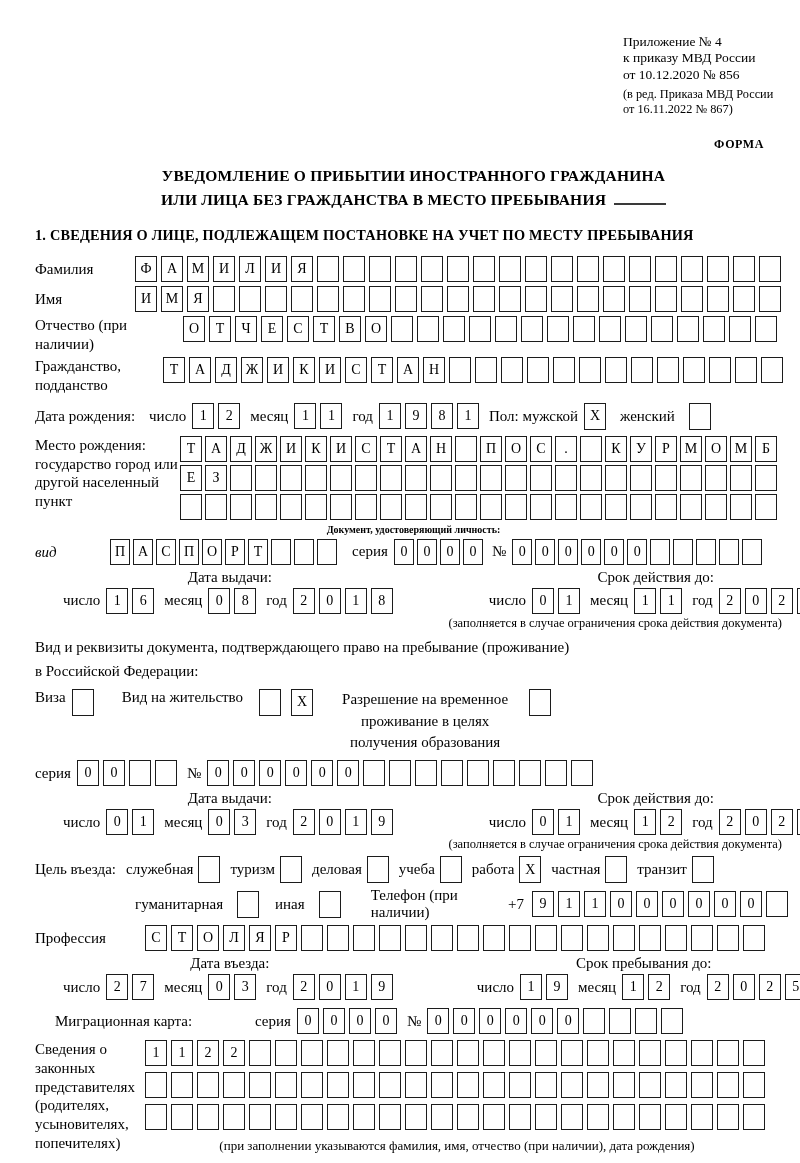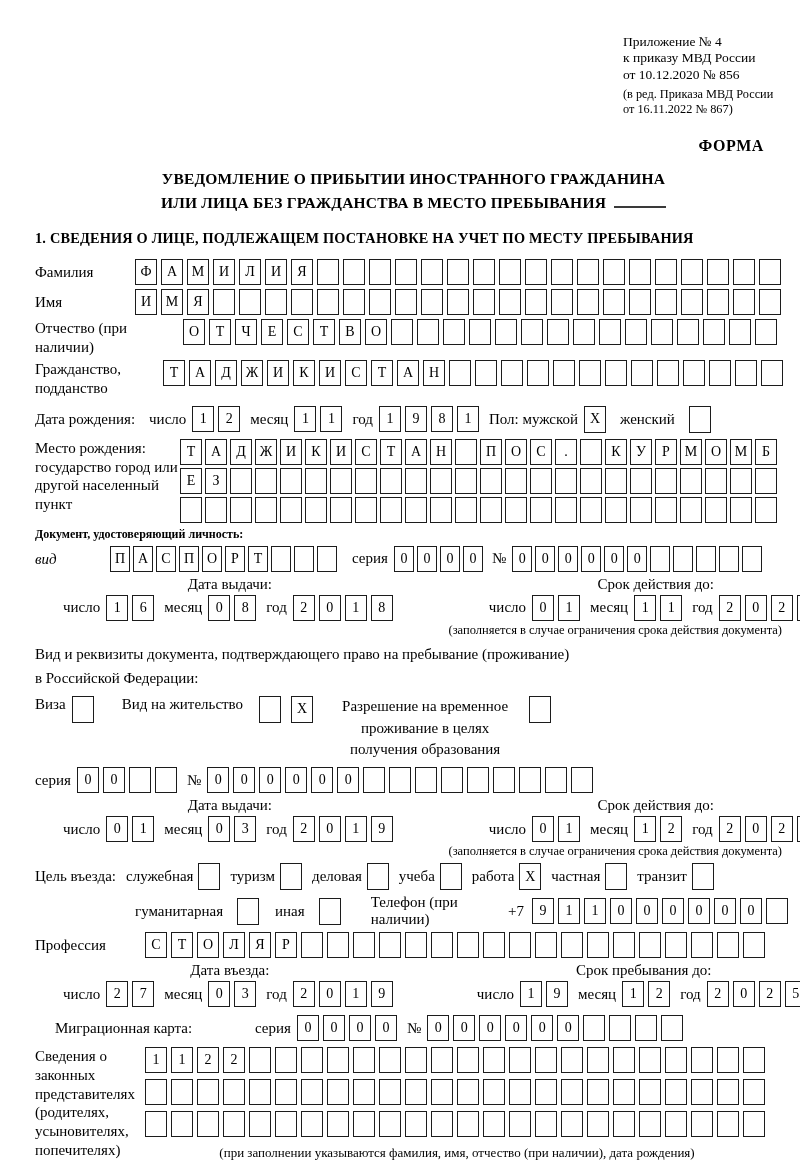--- a/index.html
+++ b/index.html
@@ -7,21 +7,21 @@
     width:800px;height:1163px;background:#ffffff;color:#000;
     font-family:"Liberation Serif","DejaVu Serif",serif;
     overflow:hidden;
   }
   .page{padding:34px 8px 0 35px;box-sizing:border-box;}
 
   
   .hdr{margin-left:588px;font-size:13.5px;line-height:1.22;}
   .hdr-sub{font-size:12.3px;margin-top:4px;line-height:1.22;}
 
-  .forma{font-weight:bold;font-size:16px;margin-top:20px;text-align:right;padding-right:28px;letter-spacing:.6px;}
+  .forma{font-weight:bold;font-size:12px;margin-top:20px;text-align:right;padding-right:28px;letter-spacing:.6px;}
 
   .title{font-weight:bold;font-size:15.5px;text-align:center;margin-top:12px;line-height:1.5;letter-spacing:.2px;}
   .blank-line{display:inline-block;width:52px;border-bottom:2px solid #3a3a3a;height:2px;margin-left:8px;}
 
   .sec1{font-weight:bold;font-size:14.3px;margin-top:16px;letter-spacing:.2px;}
 
   .frm{margin-top:12px;font-size:15px;}
   .row{display:flex;align-items:center;margin-bottom:4px;}
   .row-top{display:flex;align-items:flex-start;margin-bottom:4px;}
   .lab{flex:0 0 auto;line-height:1.25;}
@@ -36,21 +36,21 @@
   .tight .cell{margin-right:3px;}
   .sm .cell{width:20px;margin-right:3px;}
   .mb3{margin-bottom:3px;}
 
   .cb{box-sizing:border-box;display:inline-flex;flex:0 0 auto;width:22px;height:27px;
       border:1.7px solid #1c1c1c;align-items:center;justify-content:center;font-size:14px;background:#fff;}
 
   .lbl{margin:0 6px;flex:0 0 auto;}
   .lbl-r{margin-right:6px;flex:0 0 auto;}
 
-  .center-b{font-weight:bold;font-size:12px;text-align:left;margin:2px 0 4px 0;}
+  .center-b{font-weight:bold;font-size:10px;text-align:center;margin:2px 0 4px 0;}
 
   .dgrow{display:flex;margin-top:2px;}
   .dg{flex:0 0 auto;}
   .dg-h{text-align:center;margin-bottom:2px;}
   .dg-r{display:flex;align-items:center;}
   .dg1{margin-left:28px;}
   .dg2{margin-left:92px;}
   .dg1b{margin-left:28px;}
   .dg2b{margin-left:80px;}
   .note{font-size:12.5px;text-align:right;padding-right:10px;margin-top:2px;margin-bottom:4px;}

